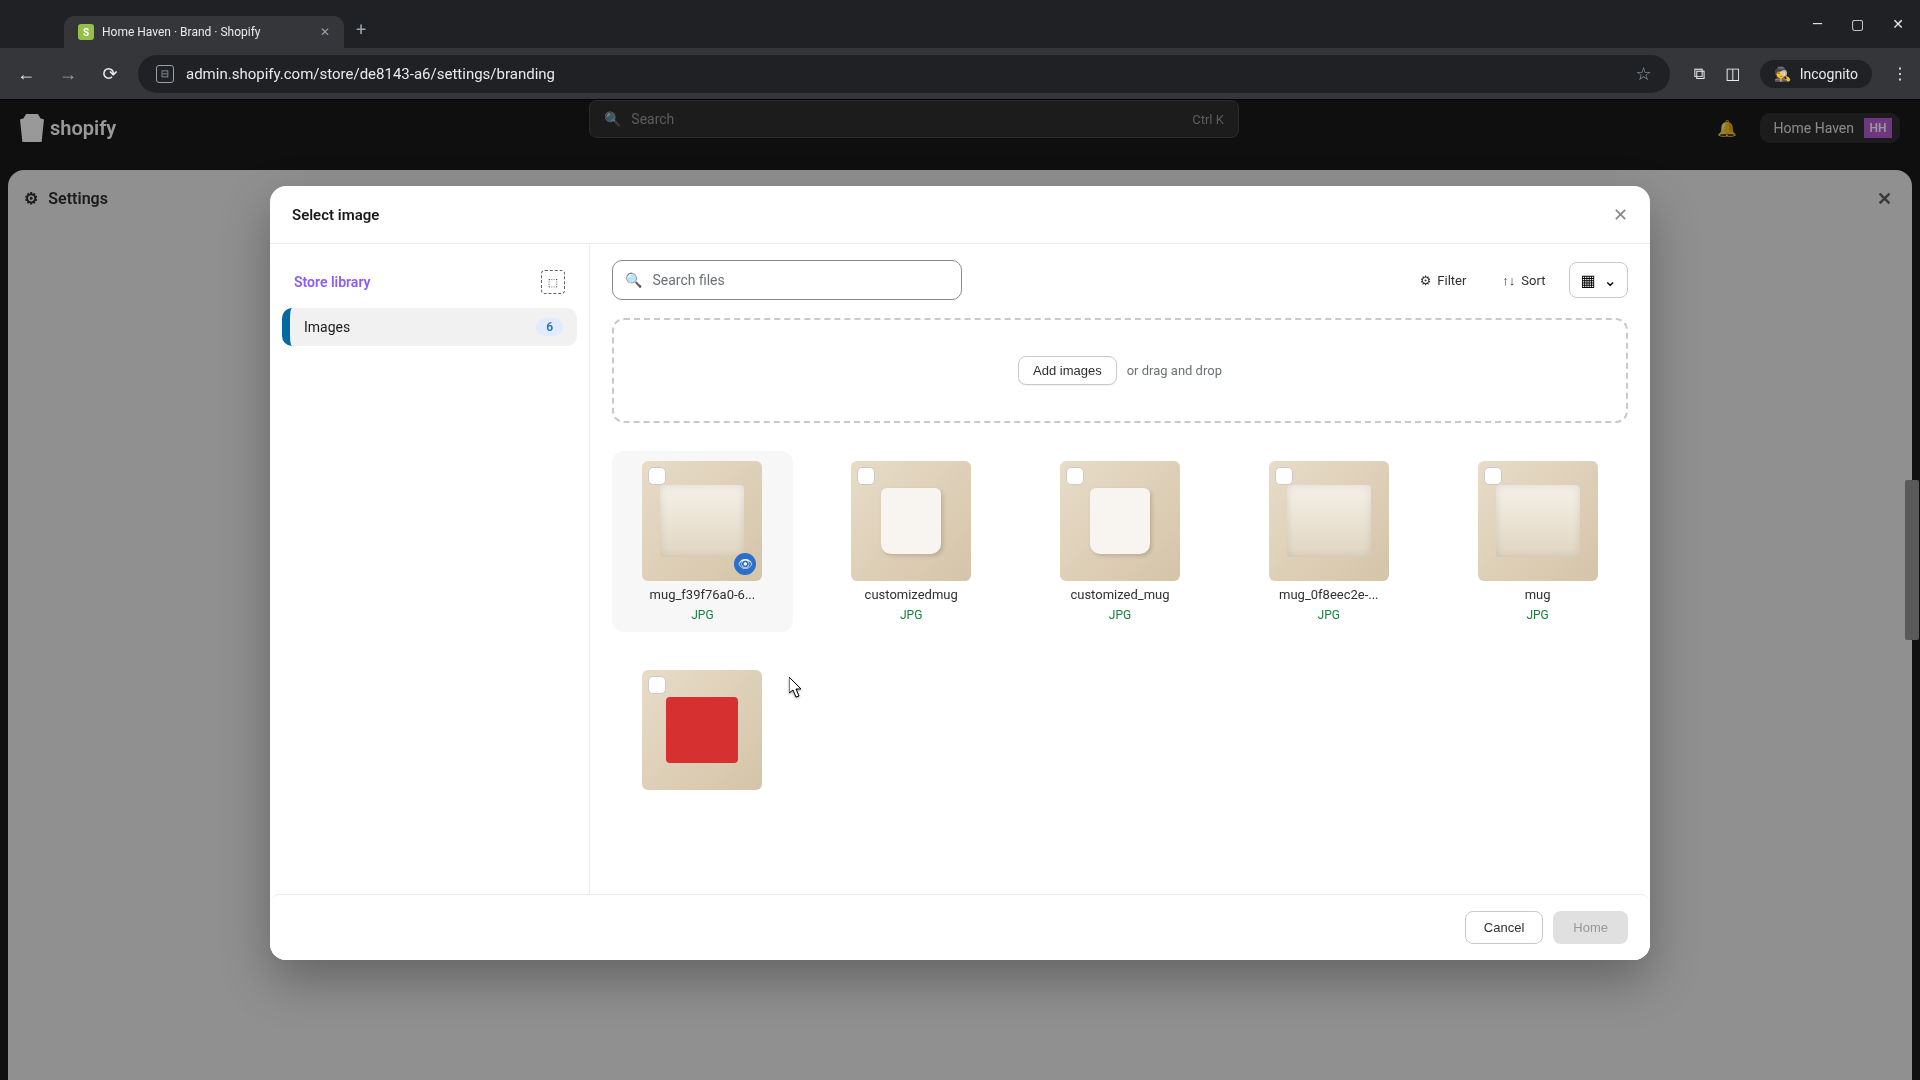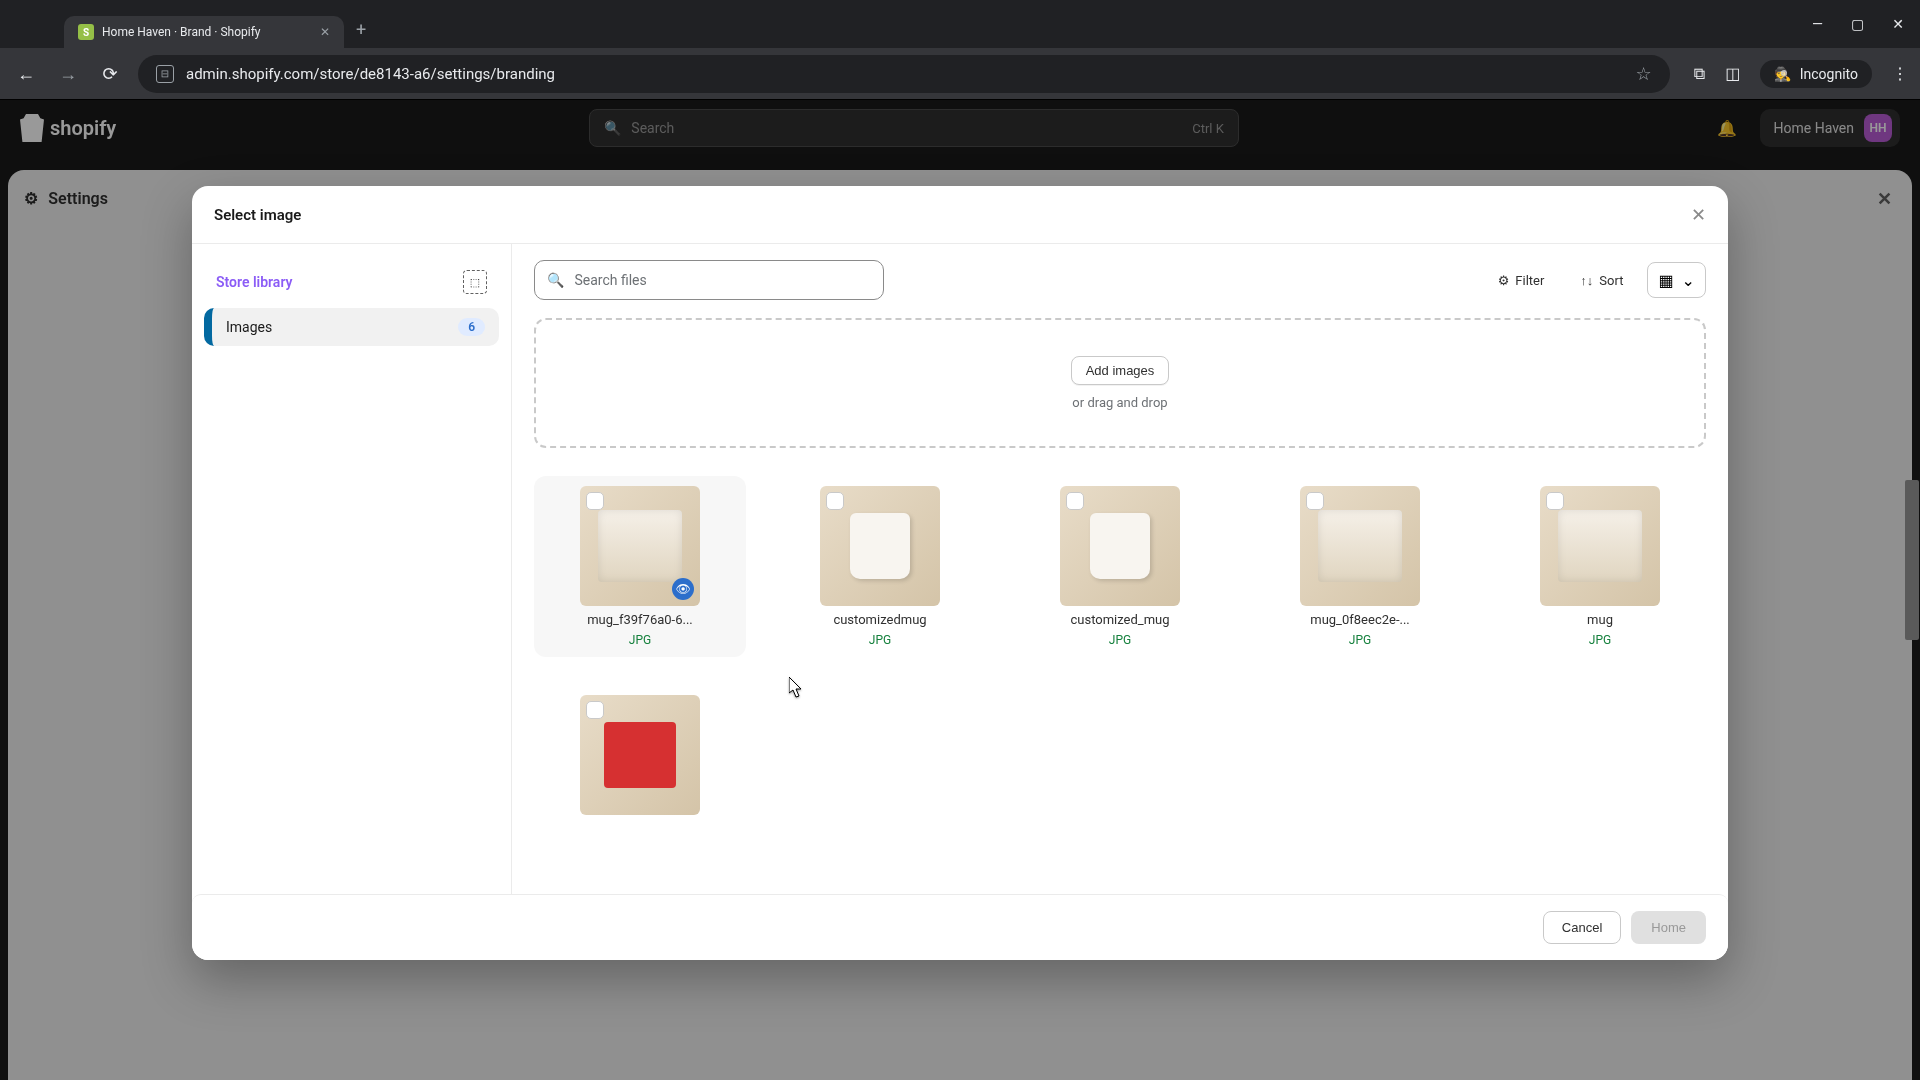--- a/index.html
+++ b/index.html
@@ -21,41 +21,41 @@
 .nav-btn.enabled { color: #e8eaed; }
 .omnibox { flex: 1; background: #202124; border-radius: 30px; height: 38px; display: flex; align-items: center; padding: 0 18px; gap: 12px; color: #e8eaed; font-size: 15px; }
 .secure-icon { width: 18px; height: 18px; border: 1.5px solid #9aa0a6; border-radius: 3px; display: flex; align-items: center; justify-content: center; font-size: 10px; color: #9aa0a6; }
 .url { flex: 1; color: #e8eaed; }
 .star { color: #9aa0a6; font-size: 18px; }
 .addr-icons { display: flex; gap: 20px; align-items: center; color: #e8eaed; margin-left: 10px; }
 .incognito-pill { display: flex; align-items: center; gap: 8px; background: #202124; padding: 6px 14px; border-radius: 20px; color: #e8eaed; font-size: 14px; }
 
 
 .app-bg { height: calc(100% - 100px); background: #1a1a1a; position: relative; }
-.shopify-header { height: 56px; background: #1a1a1a; display: flex; align-items: center; padding: 0 20px; color: #fff; }
+.shopify-header { height: 56px; background: #1a1a1a; display: flex; padding: 0 20px; color: #fff; }
 .shopify-logo { display: flex; align-items: center; gap: 6px; font-size: 20px; font-weight: 600; }
 .logo-bag { width: 24px; height: 28px; background: #fff; clip-path: polygon(25% 0%, 75% 0%, 85% 15%, 100% 20%, 90% 100%, 10% 100%, 0% 20%, 15% 15%); }
 .sh-search { margin-left: auto; margin-right: auto; width: 650px; height: 38px; background: #303030; border: 1px solid #4a4a4a; border-radius: 8px; display: flex; align-items: center; padding: 0 14px; gap: 10px; color: #999; font-size: 14px; }
 .sh-search-label { flex: 1; }
 .sh-shortcut { color: #999; font-size: 13px; }
 .sh-right { display: flex; align-items: center; gap: 16px; }
 .bell { width: 32px; height: 32px; display: flex; align-items: center; justify-content: center; color: #ccc; border-radius: 8px; font-size: 16px; }
 .store-pill { display: flex; align-items: center; gap: 10px; background: #303030; padding: 5px 8px 5px 14px; border-radius: 10px; color: #e3e3e3; font-size: 14px; }
-.avatar { width: 28px; height: 28px; background: #b95dd6; border-radius: 8px; display: flex; align-items: center; justify-content: center; font-size: 12px; font-weight: 600; color: #fff; }
+.avatar { width: 28px; height: 20px; background: #b95dd6; border-radius: 0; display: flex; align-items: center; justify-content: center; font-size: 12px; font-weight: 600; color: #fff; }
 
 
 .settings-peek { position: absolute; top: 70px; left: 8px; right: 8px; bottom: 0; background: #f1f1f1; border-radius: 16px 16px 0 0; padding: 14px 16px; }
 .settings-head { display: flex; align-items: center; gap: 10px; font-size: 16px; color: #303030; font-weight: 600; }
 .settings-close { margin-left: auto; color: #616161; font-size: 18px; cursor: pointer; padding: 4px; }
 
 
 .overlay { position: absolute; inset: 0; top: 100px; background: rgba(0,0,0,0.4); display: flex; align-items: flex-start; justify-content: center; }
 
 
-.modal { position: absolute; top: 186px; left: 50%; transform: translateX(-50%); width: 1536px; background: #fff; border-radius: 16px; box-shadow: 0 20px 50px rgba(0,0,0,0.3); display: flex; flex-direction: column; overflow: hidden; }
+.modal { position: absolute; top: 186px; left: 50%; transform: translateX(-50%); width: 1380px; background: #fff; border-radius: 16px; box-shadow: 0 20px 50px rgba(0,0,0,0.3); display: flex; flex-direction: column; overflow: hidden; }
 .modal-header { padding: 18px 22px; display: flex; align-items: center; border-bottom: 1px solid #ebebeb; }
 .modal-title { font-size: 15px; font-weight: 650; color: #1a1a1a; }
 .modal-close { margin-left: auto; color: #8a8a8a; font-size: 18px; cursor: pointer; }
 
 .modal-body { display: flex; height: 650px; }
 
 
 .lib-sidebar { width: 320px; border-right: 1px solid #ebebeb; padding: 16px 12px; }
 .lib-head { display: flex; align-items: center; padding: 10px 12px; margin-bottom: 4px; }
 .lib-head-title { font-size: 14px; font-weight: 650; color: #8b5cf6; flex: 1; }
@@ -66,21 +66,21 @@
 
 
 .lib-main { flex: 1; padding: 16px 22px; display: flex; flex-direction: column; overflow: hidden; }
 .lib-toolbar { display: flex; align-items: center; gap: 12px; margin-bottom: 18px; }
 .search-files { flex: none; width: 350px; height: 40px; border: 1.5px solid #8a8a8a; border-radius: 10px; display: flex; align-items: center; padding: 0 12px; gap: 10px; color: #6d7175; font-size: 14px; }
 .toolbar-spacer { flex: 1; }
 .toolbar-btn { height: 36px; padding: 0 12px; display: flex; align-items: center; gap: 6px; font-size: 13px; color: #303030; cursor: pointer; border-radius: 8px; }
 .view-toggle { height: 36px; padding: 0 10px; display: flex; align-items: center; gap: 8px; border: 1px solid #c9c9c9; border-radius: 8px; cursor: pointer; }
 
 
-.dropzone { border: 2px dashed #c9c9c9; border-radius: 12px; padding: 36px; display: flex; flex-direction: column; align-items: center; justify-content: center; gap: 10px; margin-bottom: 28px; }
+.dropzone { border: 2px dashed #c9c9c9; border-radius: 12px; padding: 36px; display: flex; align-items: center; justify-content: center; gap: 10px; margin-bottom: 28px; }
 .add-images-btn { background: #fff; border: 1px solid #c9c9c9; border-radius: 8px; padding: 6px 14px; font-size: 13px; color: #303030; cursor: pointer; box-shadow: 0 1px 0 rgba(0,0,0,0.05); }
 .drop-hint { font-size: 13px; color: #6d7175; }
 
 
 .image-grid { display: grid; grid-template-columns: repeat(5, 1fr); gap: 28px; overflow-y: auto; padding-bottom: 10px; }
 .image-card { display: flex; flex-direction: column; align-items: center; gap: 6px; cursor: pointer; position: relative; padding: 10px; border-radius: 12px; }
 .image-card.hover { background: #f7f7f7; }
 .thumb { width: 120px; height: 120px; background: linear-gradient(135deg, #e8dcc8 0%, #d4c4a8 100%); border-radius: 6px; position: relative; display: flex; align-items: center; justify-content: center; overflow: hidden; }
 .thumb-check { position: absolute; top: 6px; left: 6px; width: 18px; height: 18px; background: #fff; border: 1px solid #c9c9c9; border-radius: 5px; }
 .thumb-preview { position: absolute; bottom: 6px; right: 6px; width: 22px; height: 22px; background: #2c6ecb; border-radius: 50%; display: flex; align-items: center; justify-content: center; color: #fff; font-size: 12px; }

